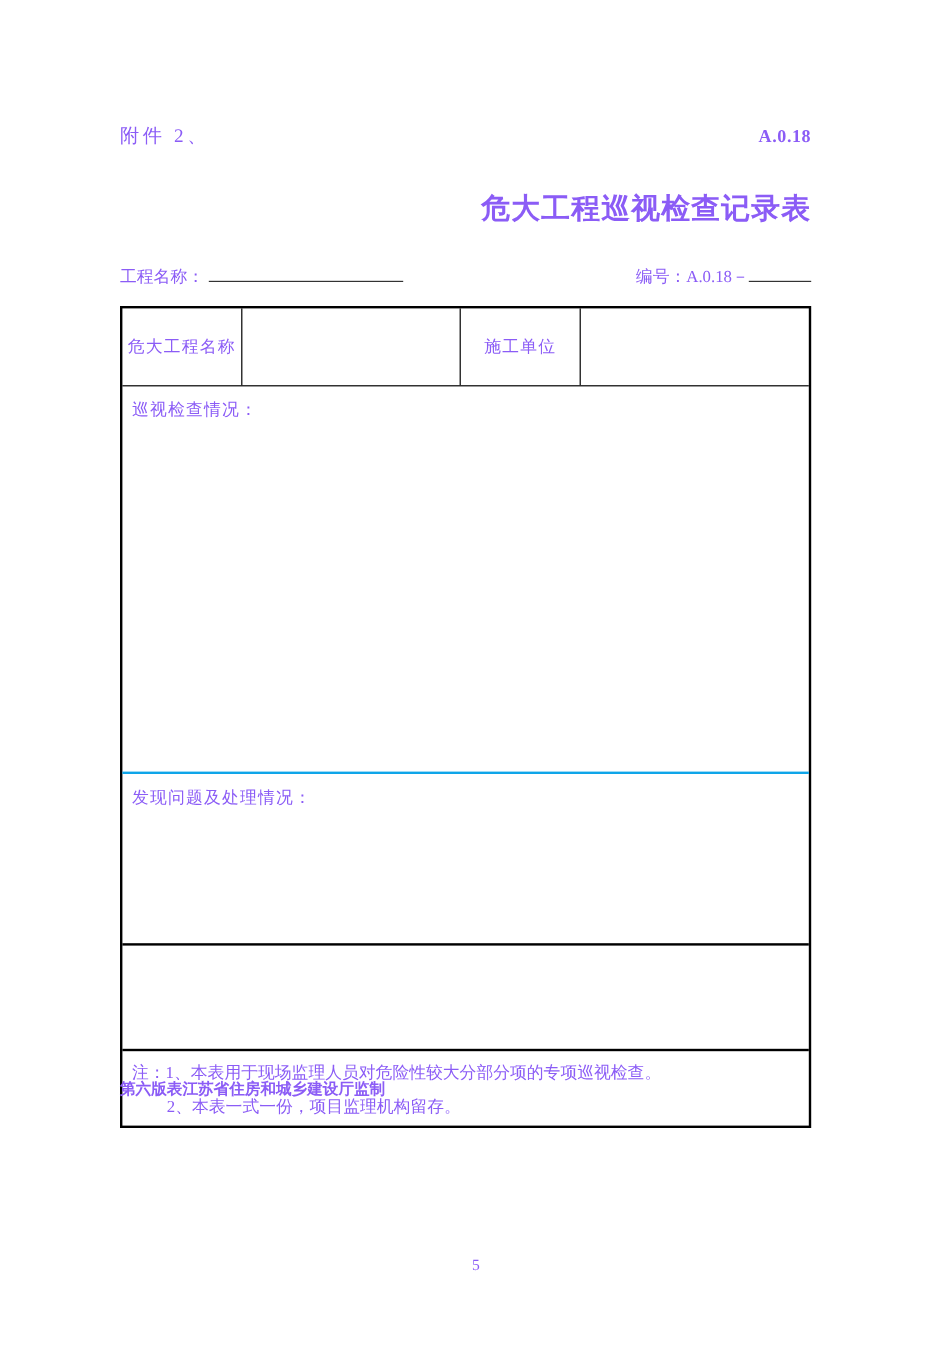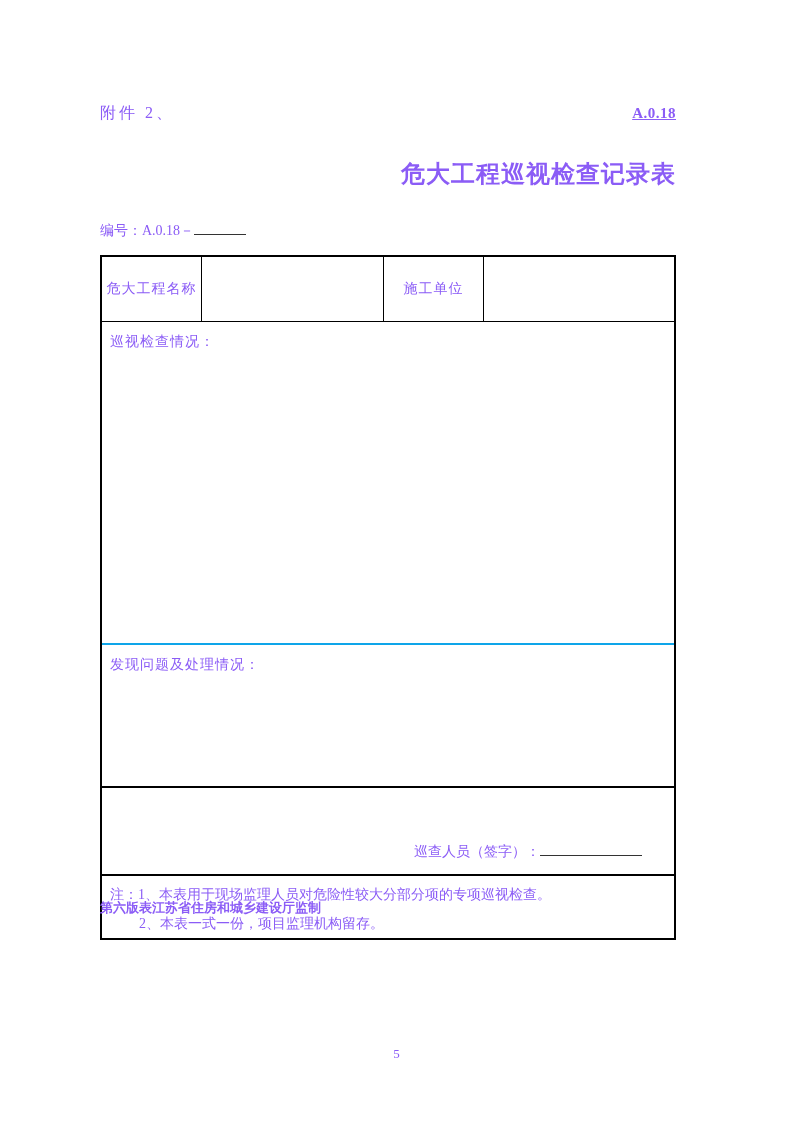--- a/index.html
+++ b/index.html
@@ -17,21 +17,21 @@
   .content { position: absolute; left: 100px; width: 576px; }
 
   
   .header-row {
     top: 103px;
     display: flex;
     justify-content: space-between;
     align-items: baseline;
   }
   .attachment-label { font-size: 16px; letter-spacing: 3px; }
-  .code-label { font-size: 15px; font-weight: bold; letter-spacing: 0.5px; text-decoration: underline; }
+  .code-label { font-size: 15px; font-weight: bold; letter-spacing: 0.5px; }
 
   
   .title-row { top: 158px; text-align: right; }
   .doc-title {
     font-family: "Liberation Sans", "DejaVu Sans", sans-serif;
     font-size: 24px;
     font-weight: bold;
     letter-spacing: 1px;
   }
 
@@ -140,20 +140,23 @@
     <span class="attachment-label">附件 2、</span>
     <span class="code-label">A.0.18</span>
   </div>
 
   <div class="content title-row">
     <span class="doc-title">危大工程巡视检查记录表</span>
   </div>
 
   <div class="content meta-row">
     <span>
+      <span>工程名称：</span><span class="blank-line project-name-blank"></span>
+    </span>
+    <span>
       <span>编号：</span><span>A.0.18－</span><span class="blank-line number-blank"></span>
     </span>
   </div>
 
   <div class="content form-table">
 
     <div class="row1">
       <div class="cell cell-danger-label">危大工程名称</div>
       <div class="cell cell-danger-value"></div>
       <div class="cell cell-unit-label">施工单位</div>
@@ -162,23 +165,20 @@
 
     <div class="section-patrol">
       <span>巡视检查情况：</span>
     </div>
 
     <div class="section-problems">
       <span>发现问题及处理情况：</span>
     </div>
 
     <div class="section-signature">
-      <div class="sig-line">
-        <span>巡查人员（签字）：</span><span class="blank-line sig-blank"></span>
-      </div>
     </div>
 
     <div class="section-notes">
       <div class="note-line1">注：1、本表用于现场监理人员对危险性较大分部分项的专项巡视检查。</div>
       <div class="note-line2">2、本表一式一份，项目监理机构留存。</div>
     </div>
 
   </div>
 
   <div class="content footer-row">

